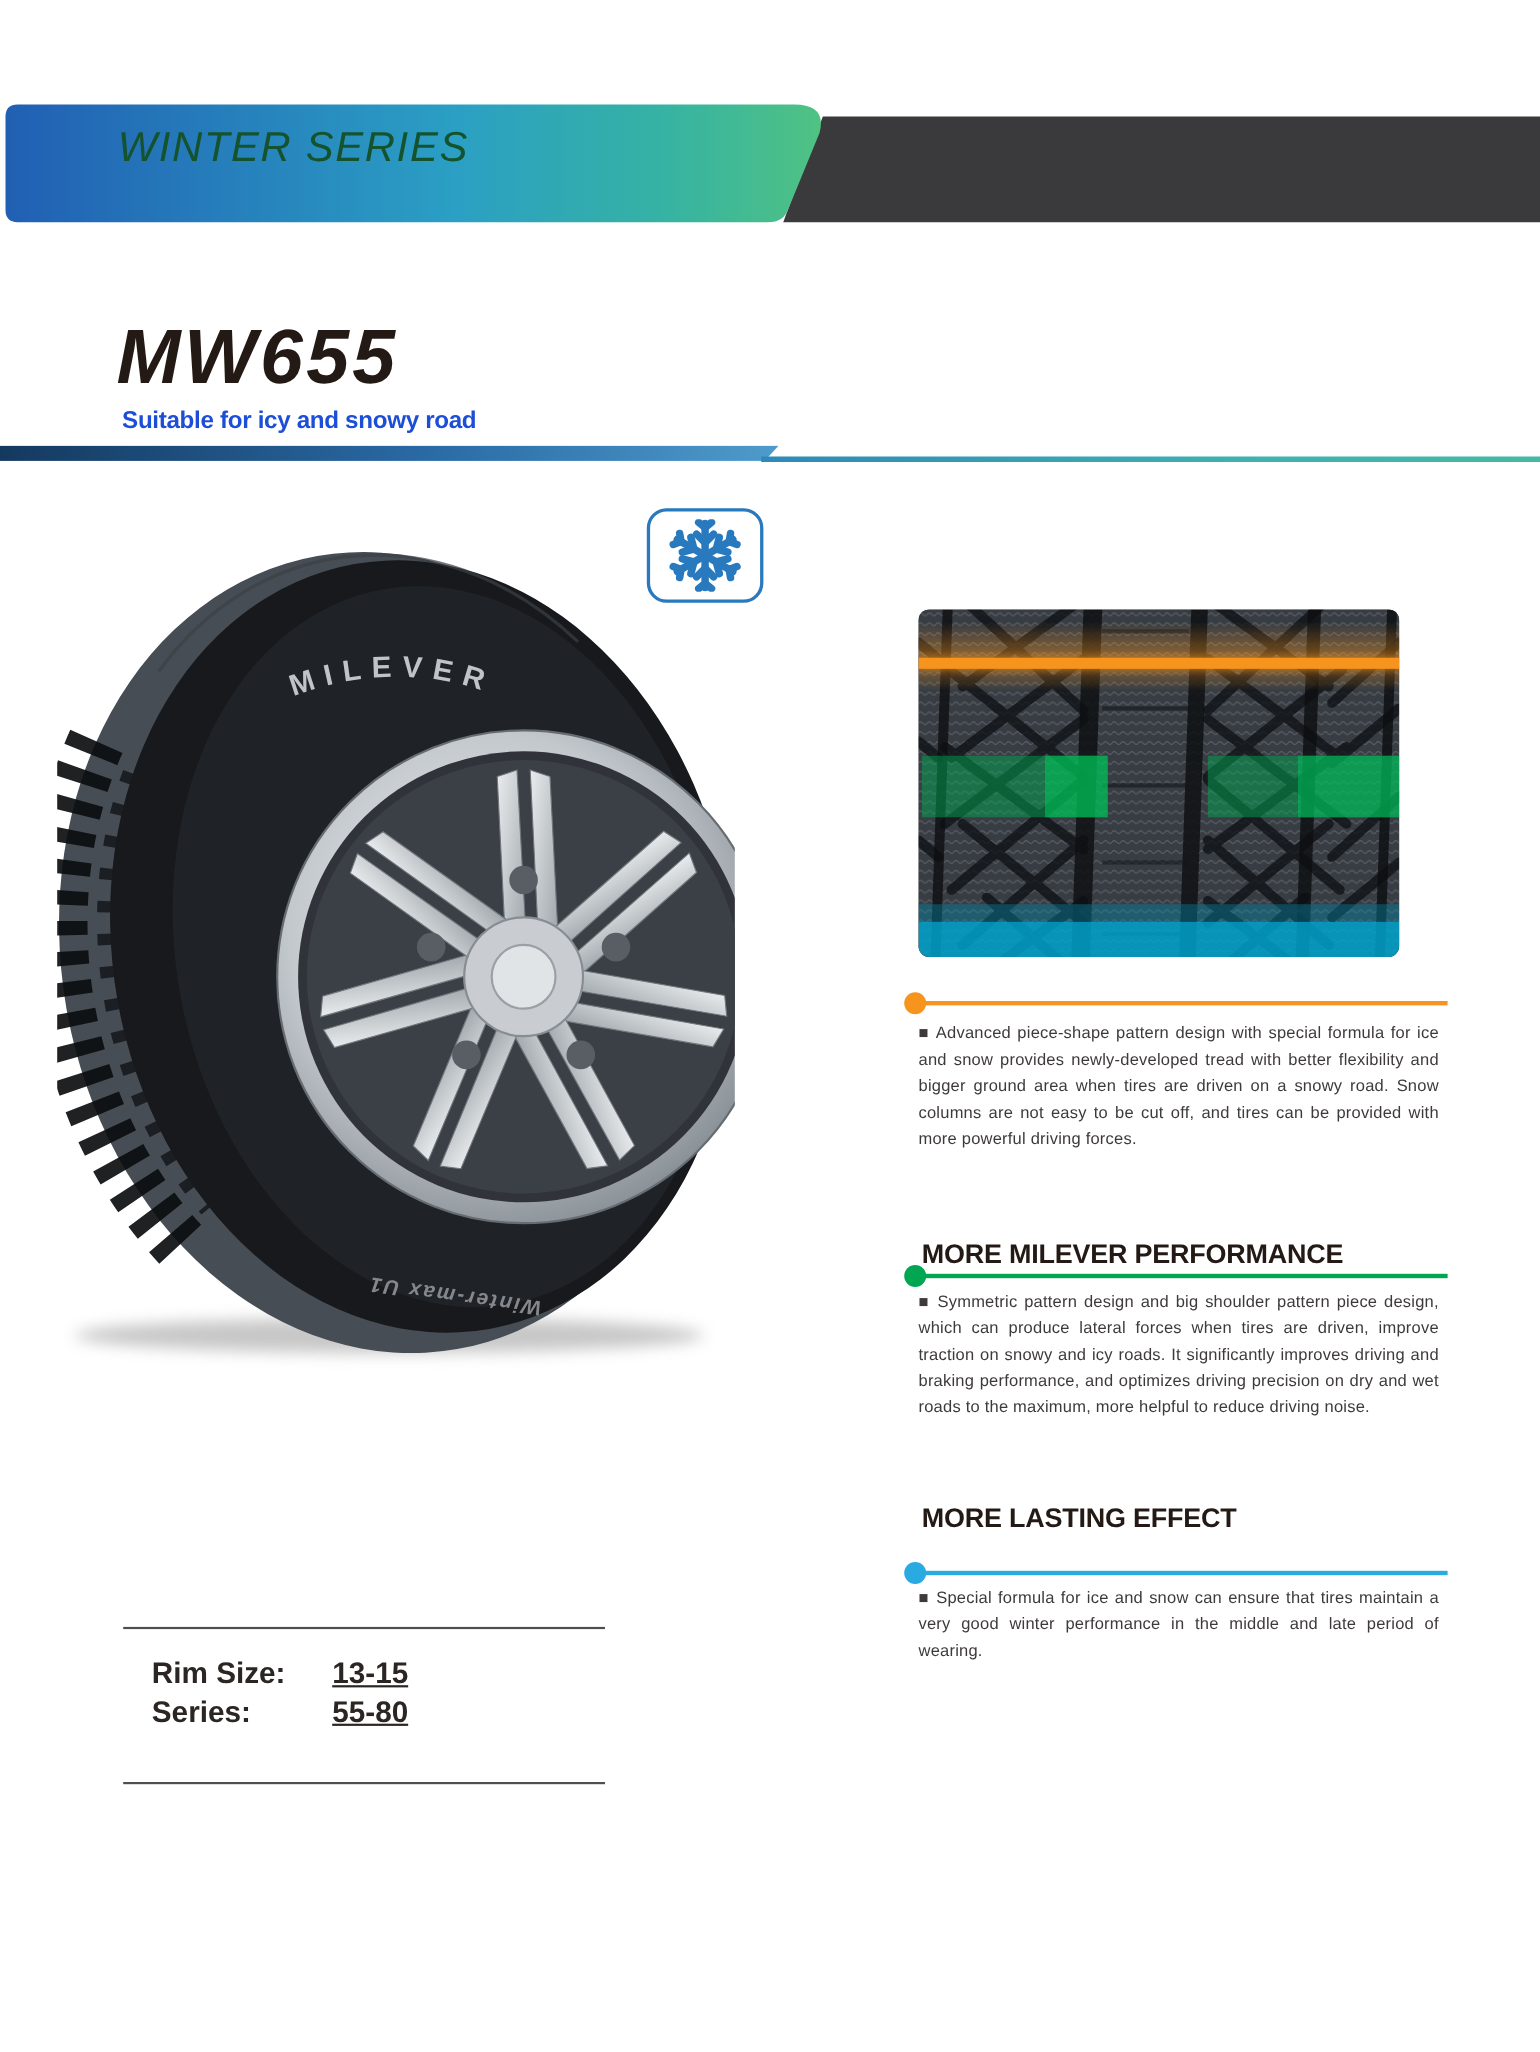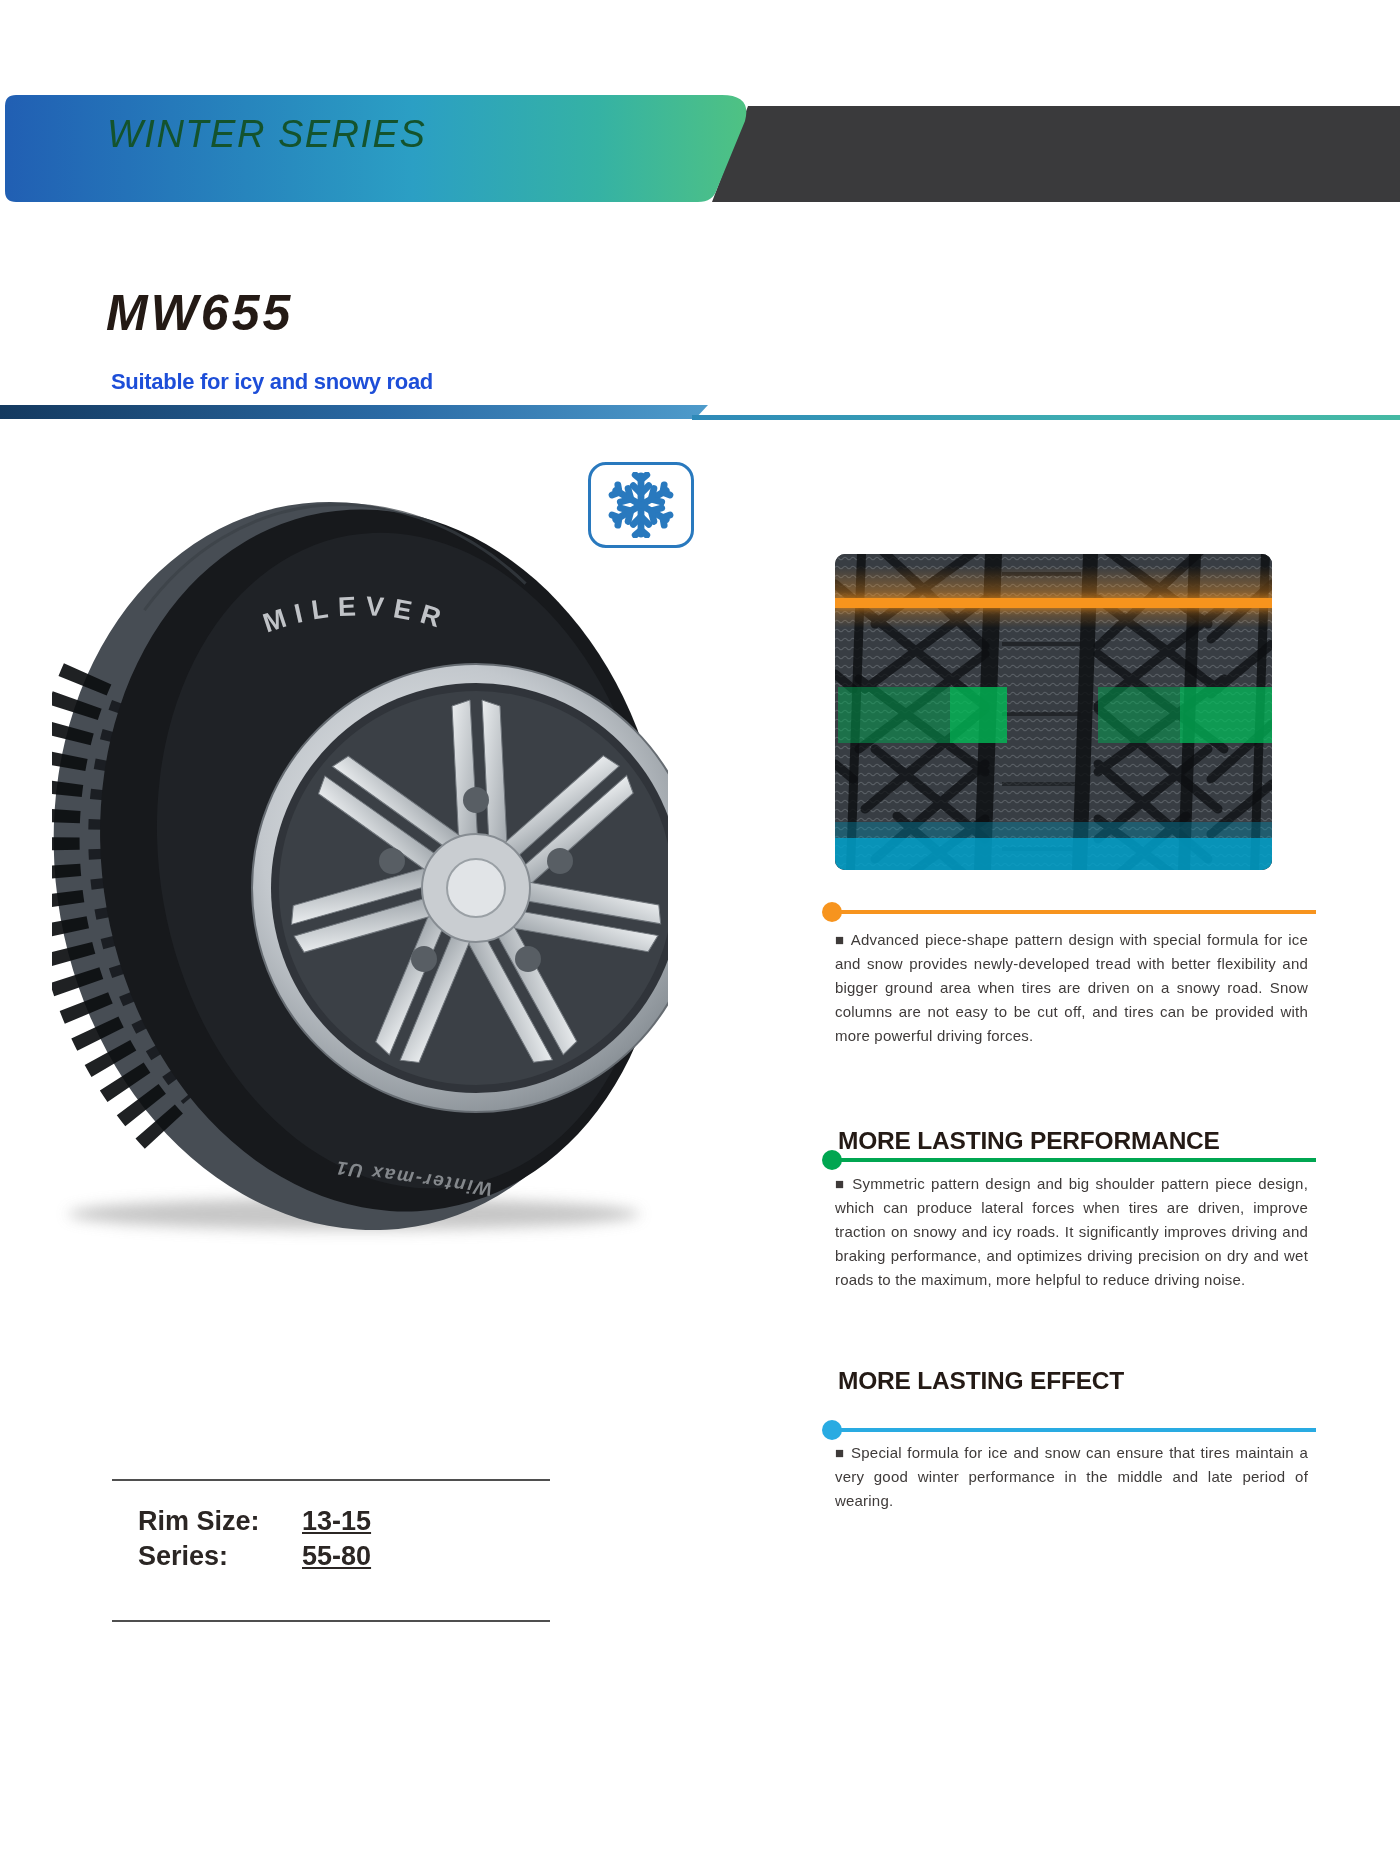--- a/index.html
+++ b/index.html
@@ -3,21 +3,21 @@
 <meta charset="utf-8">
 <style>
   html,body{margin:0;padding:0;background:#fff;}
   .page{position:relative;width:1400px;height:1865px;background:#ffffff;overflow:hidden;
         font-family:"Liberation Sans", sans-serif;}
   
   .header-svg{position:absolute;left:0;top:90px;width:1400px;height:125px;}
   .banner-title{position:absolute;left:107px;top:113px;font-size:38px;font-style:italic;
         color:#14532d;letter-spacing:1.5px;white-space:nowrap;}
   
-  .product-name{position:absolute;left:106px;top:284px;font-size:50px;font-weight:700;
+  .product-name{position:absolute;left:106px;top:284px;font-size:70px;font-weight:700;
         font-style:italic;letter-spacing:3px;color:#241a15;white-space:nowrap;}
   .product-tagline{position:absolute;left:111px;top:369px;font-size:22px;font-weight:700;
         color:#1d4ed8;letter-spacing:-0.3px;white-space:nowrap;}
   .rule-thick{position:absolute;left:0;top:405px;width:708px;height:14px;
         background:linear-gradient(90deg,#14395f 0%,#2a6aa5 55%,#4e9bcb 100%);
         clip-path:polygon(0 0,100% 0,calc(100% - 13px) 100%,0 100%);}
   .rule-thin{position:absolute;left:692px;top:415px;width:708px;height:5px;
         background:linear-gradient(90deg,#2e89b8 0%,#3fb0b0 60%,#45b9a3 100%);}
   
   .snow-badge{position:absolute;left:588px;top:462px;width:106px;height:86px;background:#fff;
@@ -253,21 +253,21 @@
     <div class="band band-teal-soft"></div>
     <div class="band band-teal"></div>
   </div>
 
   <div class="sep sep-orange" style="top:902px;">
     <span class="dot"></span>
     <span class="line"></span>
   </div>
   <p class="body-par" style="top:928px;">■ Advanced piece-shape pattern design with special formula for ice and snow provides newly-developed tread with better flexibility and bigger ground area when tires are driven on a snowy road. Snow columns are not easy to be cut off, and tires can be provided with more powerful driving forces.</p>
 
-  <div class="sec-heading" style="top:1127px;">MORE LASTING PERFORMANCE</div>
+  <div class="sec-heading" style="top:1127px;">MORE MILEVER PERFORMANCE</div>
   <div class="sep sep-green" style="top:1150px;">
     <span class="dot"></span>
     <span class="line"></span>
   </div>
   <p class="body-par" style="top:1172px;">■ Symmetric pattern design and big shoulder pattern piece design, which can produce lateral forces when tires are driven, improve traction on snowy and icy roads. It significantly improves driving and braking performance, and optimizes driving precision on dry and wet roads to the maximum, more helpful to reduce driving noise.</p>
 
   <div class="sec-heading" style="top:1367px;">MORE LASTING EFFECT</div>
   <div class="sep sep-blue" style="top:1420px;">
     <span class="dot"></span>
     <span class="line"></span>

